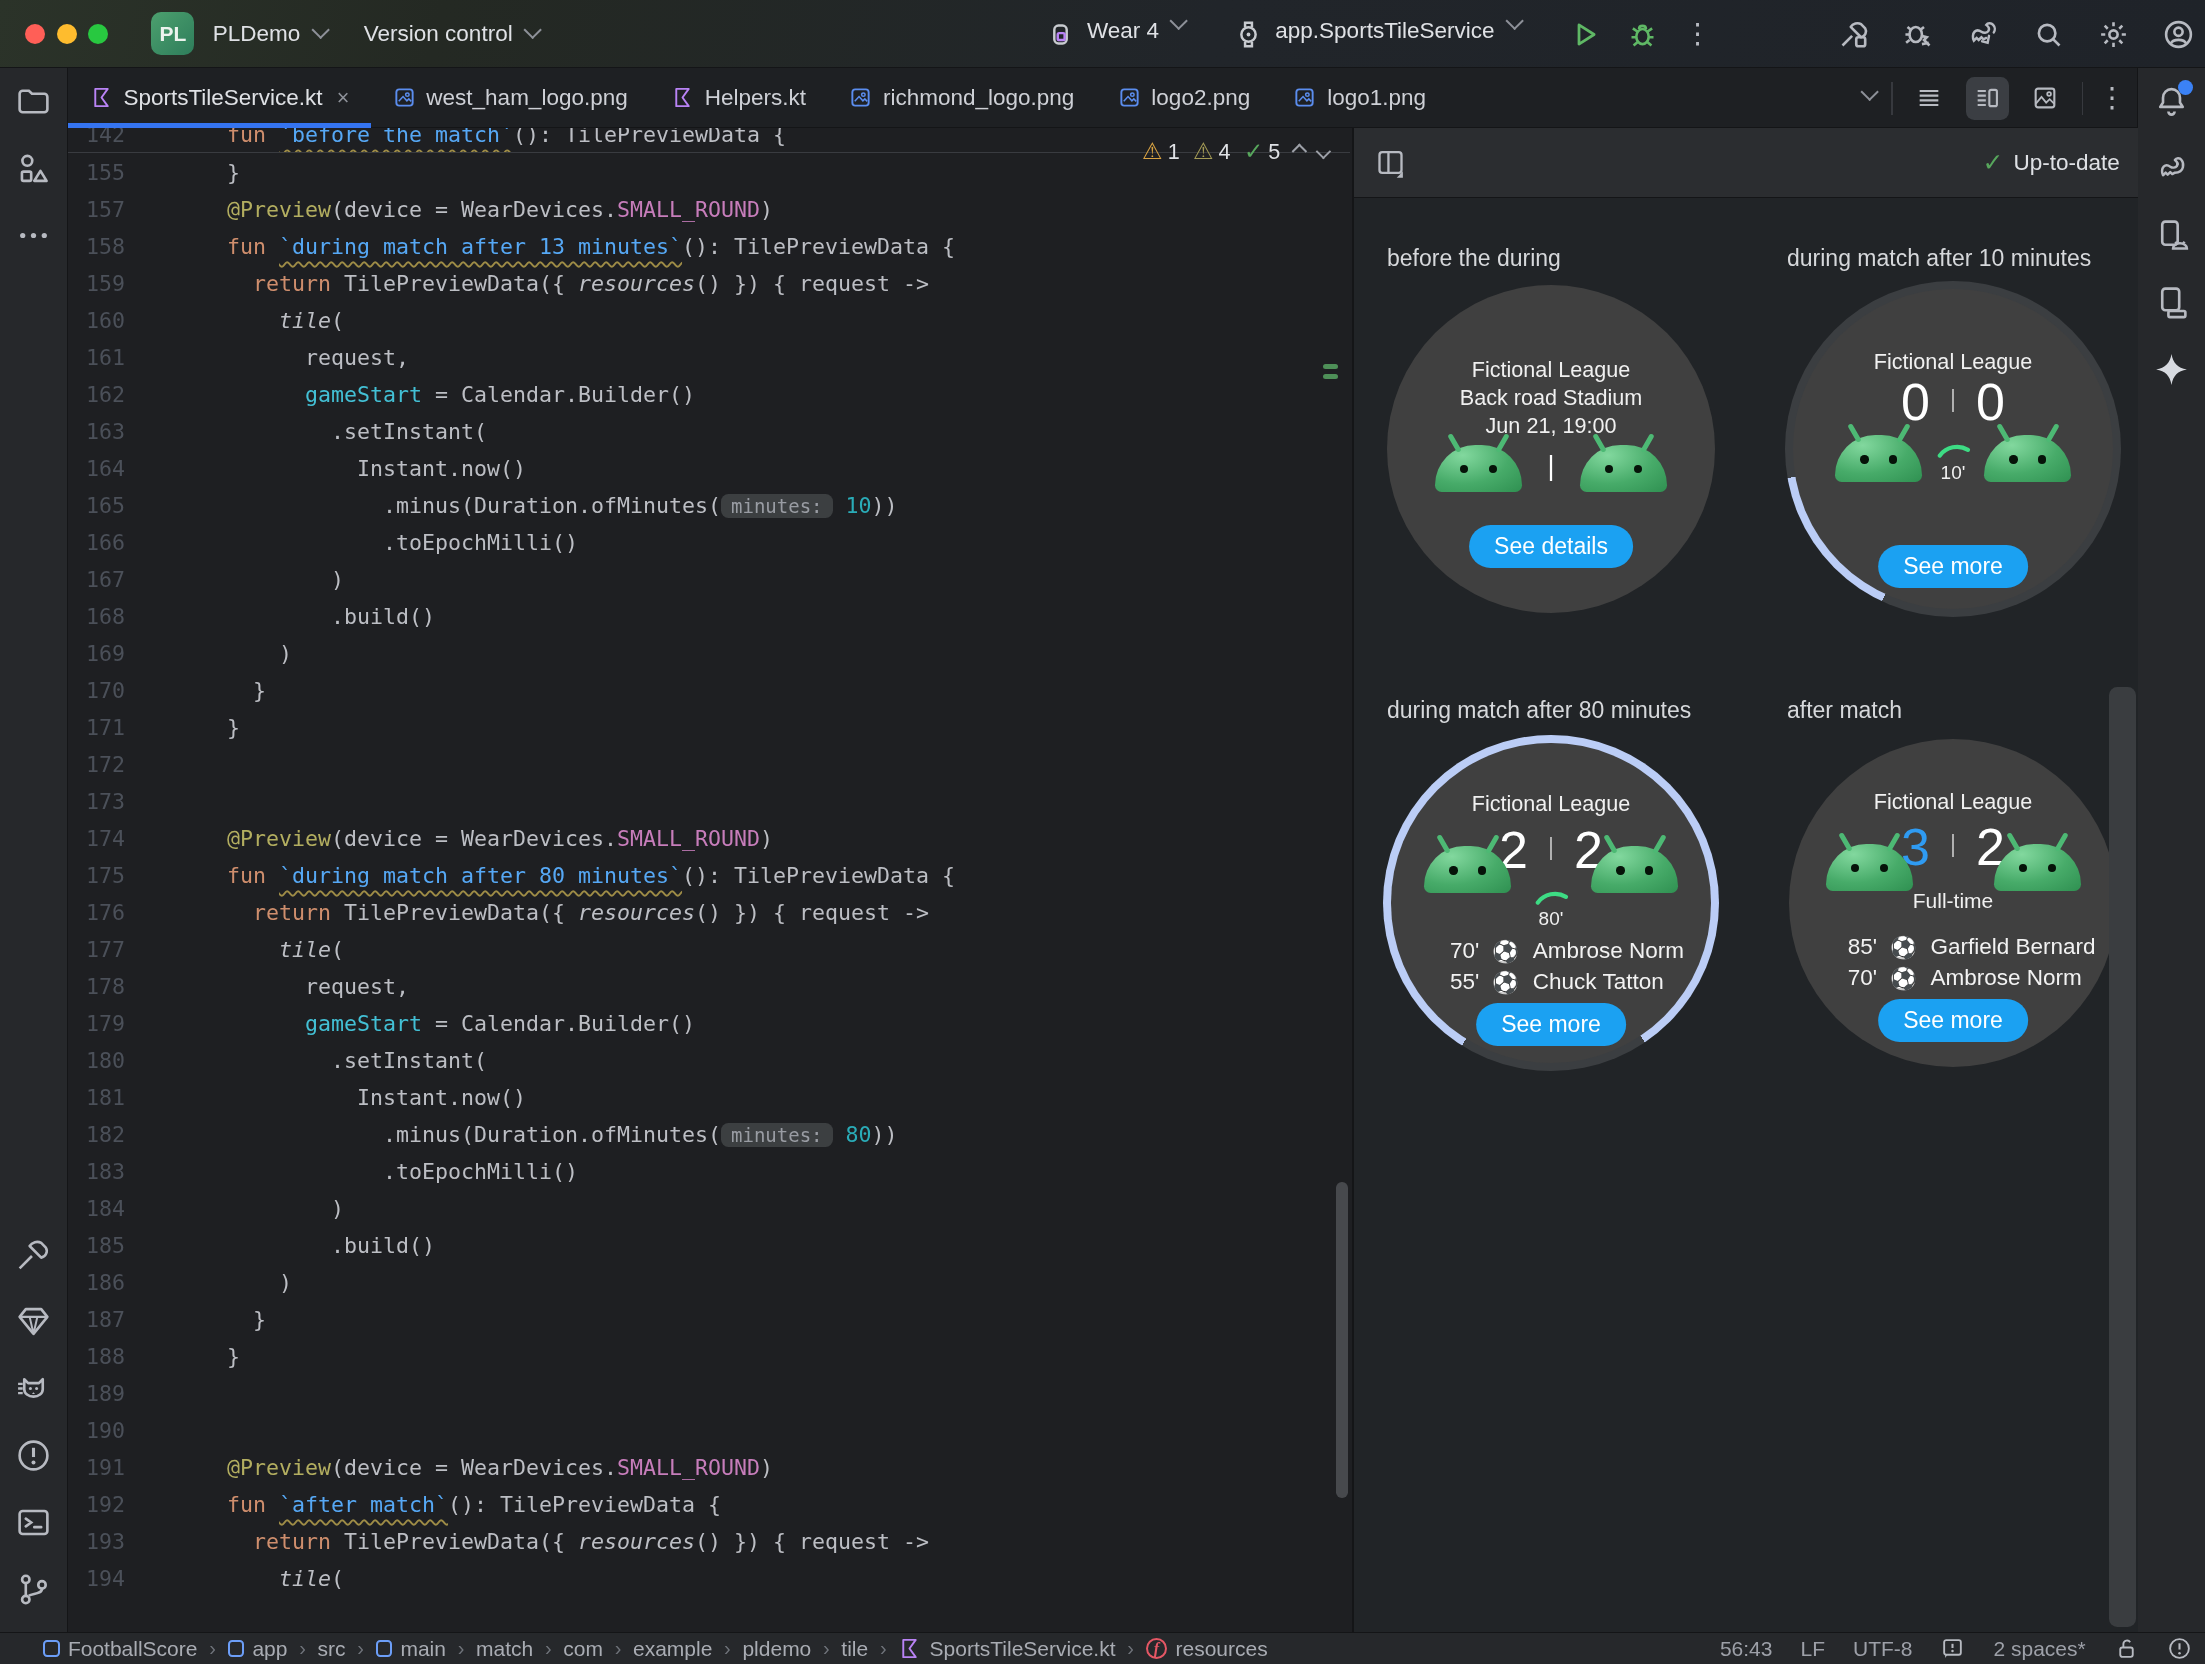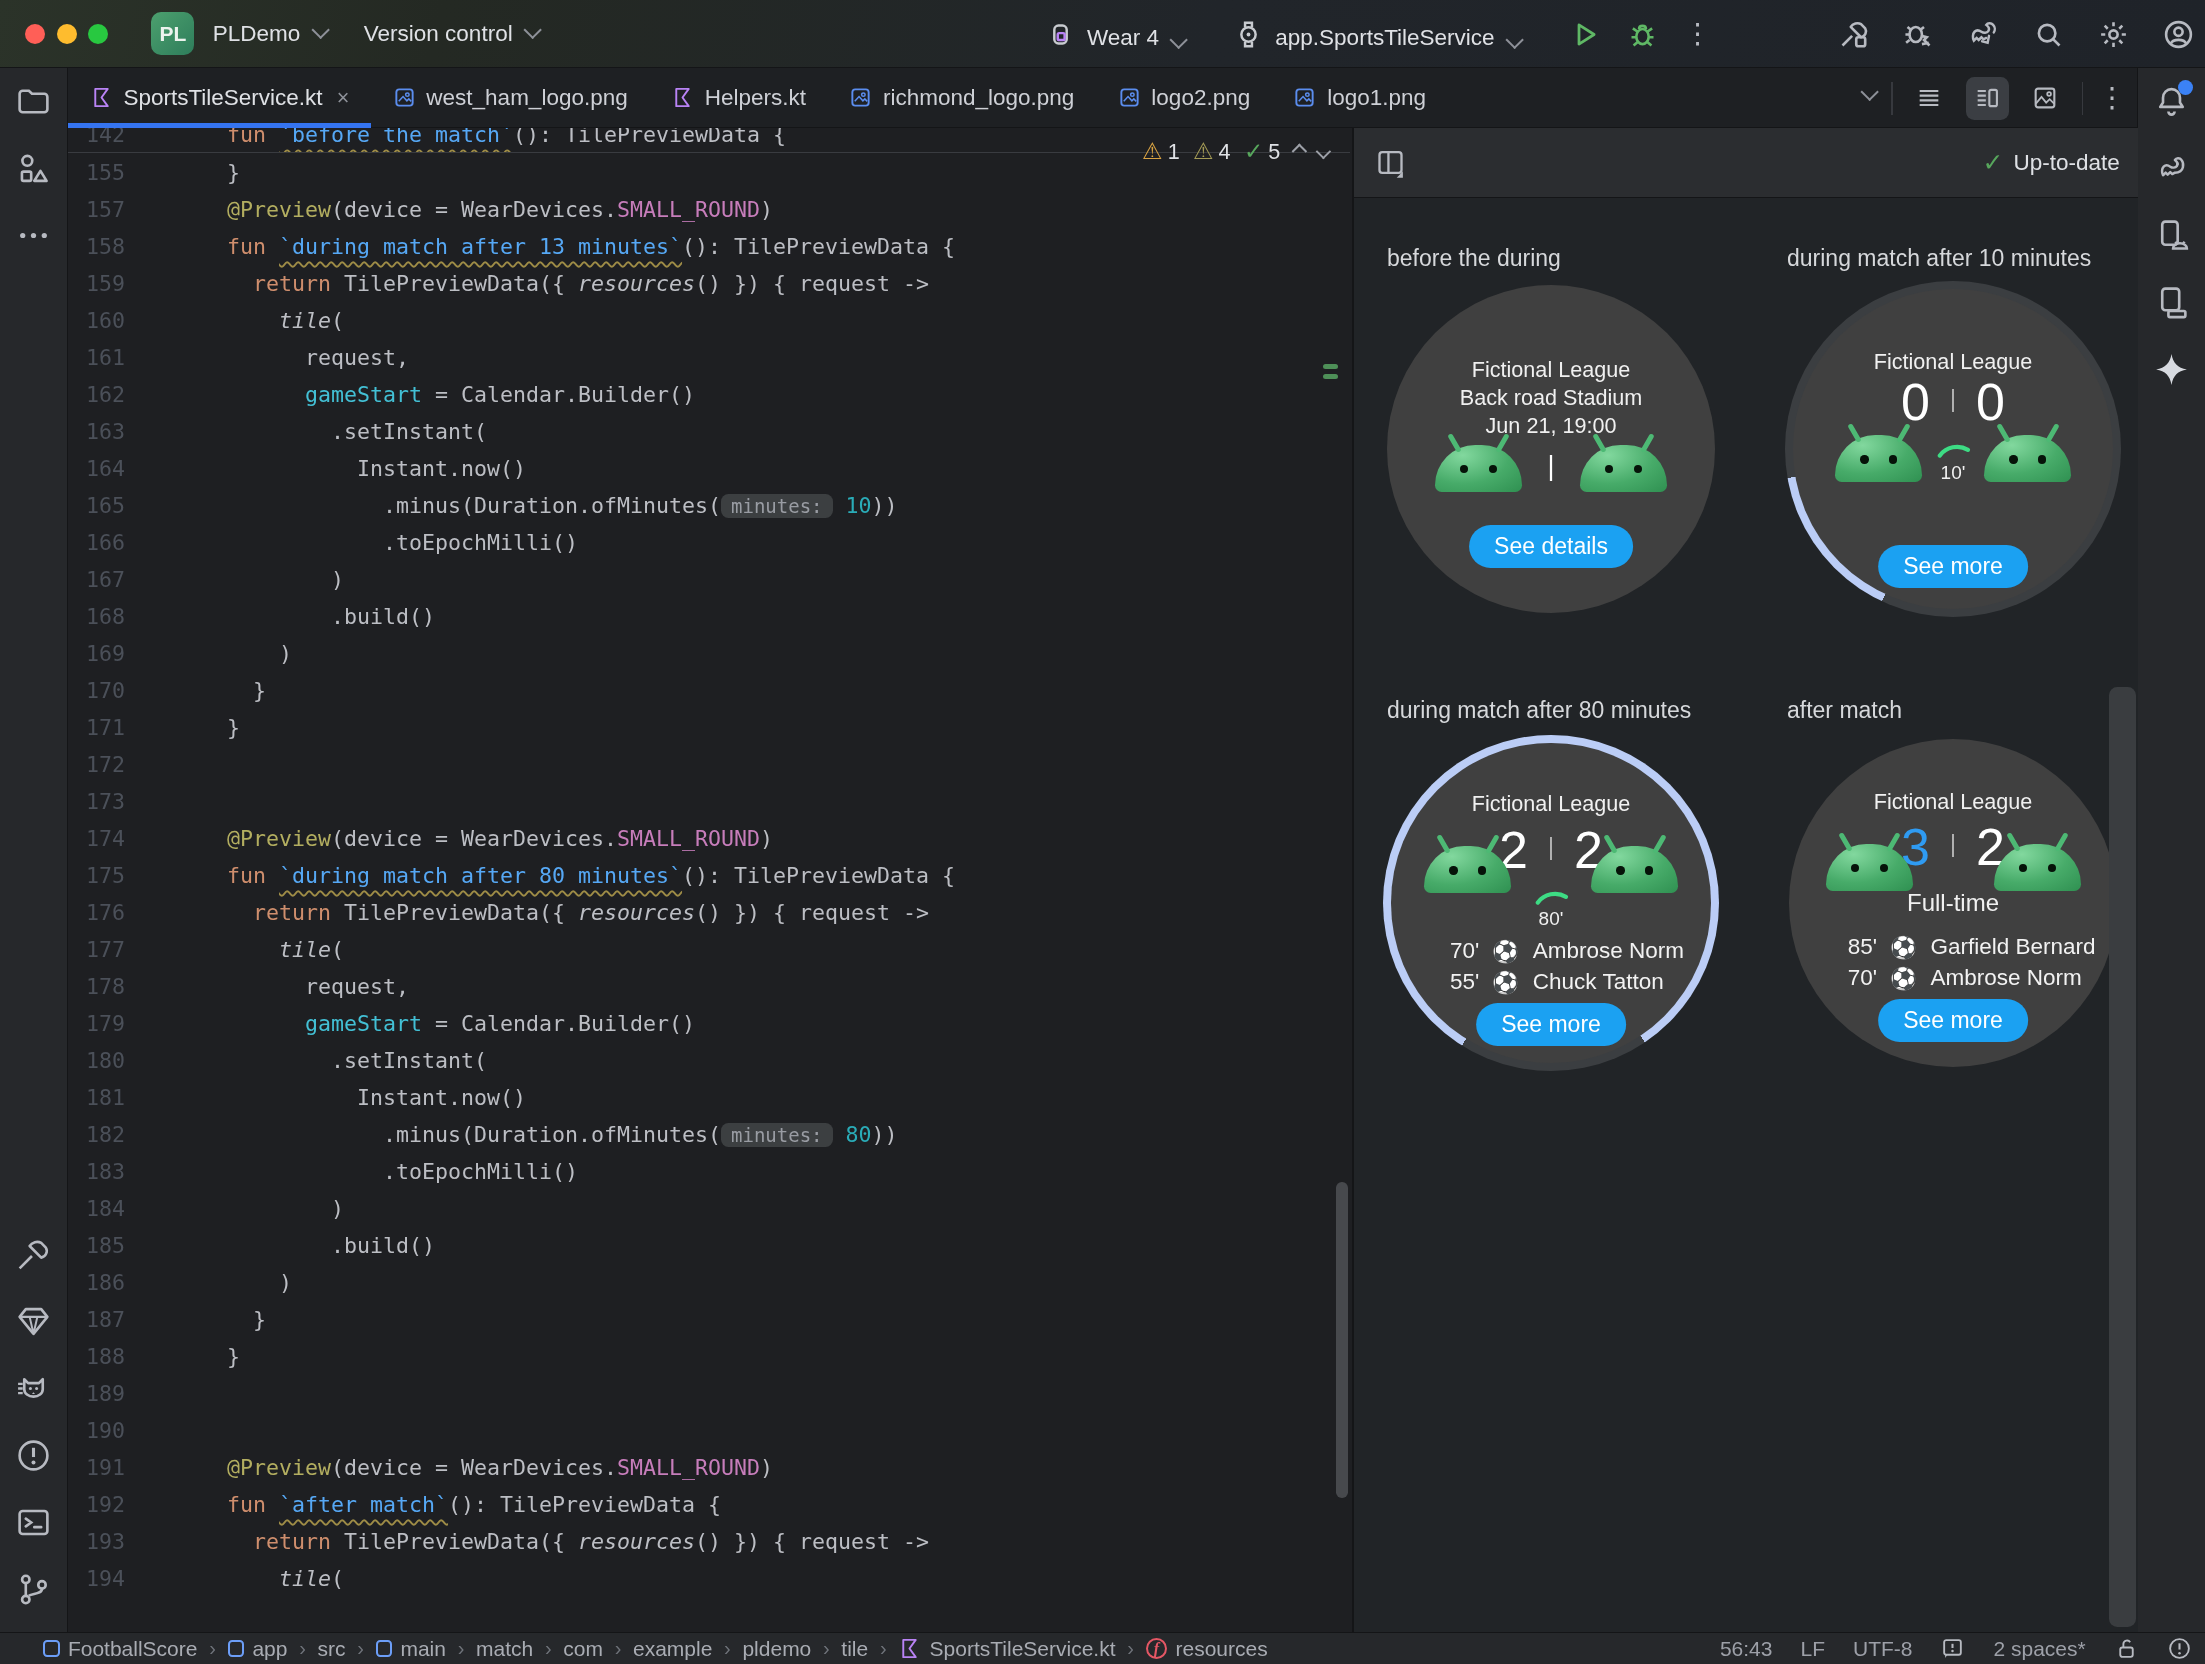--- a/index.html
+++ b/index.html
@@ -23,21 +23,21 @@
     border-bottom:1.7px solid var(--line);display:flex;align-items:center;}
   .lights{display:flex;gap:11.7px;margin-left:25px;}
   .light{width:20px;height:20px;border-radius:50%;}
   .light.r{background:#FF5F57}.light.y{background:#FEBC2E}.light.g{background:#28C840}
   .plbadge{width:43px;height:43px;border-radius:10px;background:linear-gradient(135deg,#4CA06E,#2E7D5B);
     color:#ECF3EE;font-size:21px;font-weight:700;display:flex;align-items:center;justify-content:center;margin-left:43px;}
   .tb-item{display:flex;align-items:center;gap:10px;color:var(--txt-bright);font-size:22.5px;margin-left:18.3px;}
   .chev{width:13.3px;height:13.3px;border-right:2.1px solid #8E9199;border-bottom:2.1px solid #8E9199;
     transform:rotate(45deg) translate(-2.5px,-2.5px);margin-left:3.3px;}
   #tb-center{position:absolute;left:1044px;top:0;height:68px;display:flex;align-items:center;gap:25px;}
-  .tb-btn{display:flex;align-items:flex-end;gap:10px;color:var(--txt-bright);font-size:22.5px;}
+  .tb-btn{display:flex;align-items:flex-start;gap:10px;color:var(--txt-bright);font-size:22.5px;}
   #tb-right{position:absolute;right:10px;top:0;height:68px;display:flex;align-items:center;gap:32px;}
   .tb-ic{width:33px;height:33px;}
 
   
   #tabbar{position:absolute;left:68px;top:68px;width:2070px;height:60px;background:#1E2023;
     border-bottom:1.7px solid var(--line);display:flex;align-items:stretch;}
   .tab{display:flex;align-items:center;gap:10.8px;padding:0 21.6px;font-size:22.5px;color:#CED0D6;position:relative;white-space:nowrap;}
   .tab.active{color:var(--txt-bright);}
   .tab.active::after{content:"";position:absolute;left:0;right:0;bottom:-0.8px;height:5px;background:var(--accent);}
   .tab .close{color:#8E9199;font-size:21.6px;margin-left:3.3px;}
@@ -93,21 +93,21 @@
   .watch.plain{width:328px;height:328px;} .watch.plain .face{inset:0;}
   .ringwrap{width:336px;height:336px;} .ringwrap .face{inset:8.3px;}
   .ring2{background:conic-gradient(#3B3E41 0deg 205deg,#BBCDF6 205deg 260deg,#3B3E41 260deg 360deg);}
   .ring3{background:conic-gradient(#BBCDF6 0deg 146deg,#3B3E41 146deg 212deg,#BBCDF6 212deg 360deg);}
   .ctext{position:absolute;left:0;right:0;text-align:center;color:#F0F0F0;}
   .w-league{font-size:21.6px;} .w-line{font-size:21.6px;}
   .score{position:absolute;left:0;right:0;display:flex;justify-content:center;align-items:center;gap:20px;}
   .score .d{font-size:52px;color:#fff;} .score .d.blue{color:#2F9BF2;}
   .score .sep{font-size:23px;color:#B9B9B9;padding-bottom:5px;}
   .w-vs{font-size:27px;color:#fff;}
-  .minute{font-size:19px;} .fulltime{font-size:24px;}
+  .minute{font-size:19px;} .fulltime{font-size:21px;}
   .arc{position:absolute;left:50%;transform:translateX(-50%);}
   .pill{position:absolute;left:50%;transform:translateX(-50%);height:43px;border:none;border-radius:21.6px;
     background:var(--btn-blue);color:#fff;font-size:23px;font-weight:500;padding:0 25px;white-space:nowrap;
     font-family:"Liberation Sans",sans-serif;}
   .event{position:absolute;left:48px;right:16.6px;display:flex;align-items:center;gap:13.3px;font-size:22.5px;color:#F2F2F2;}
   .event .em{flex:0 0 40px;text-align:right;} .event .ball{font-size:21.6px;color:#fff;font-family:"DejaVu Sans",sans-serif;}
   .droid{position:absolute;width:87px;height:47px;border-radius:45px 45px 7.5px 7.5px;
     background:radial-gradient(ellipse at 32% 22%,#82d89e 0%,#47ab69 55%,#2F9051 100%);}
   .droid .ant{position:absolute;width:5px;height:20px;border-radius:2.5px;background:#4DB974;top:-12.5px;}
   .droid .ant.l{left:16.6px;transform:rotate(-30deg);} .droid .ant.r{right:16.6px;transform:rotate(30deg);}

